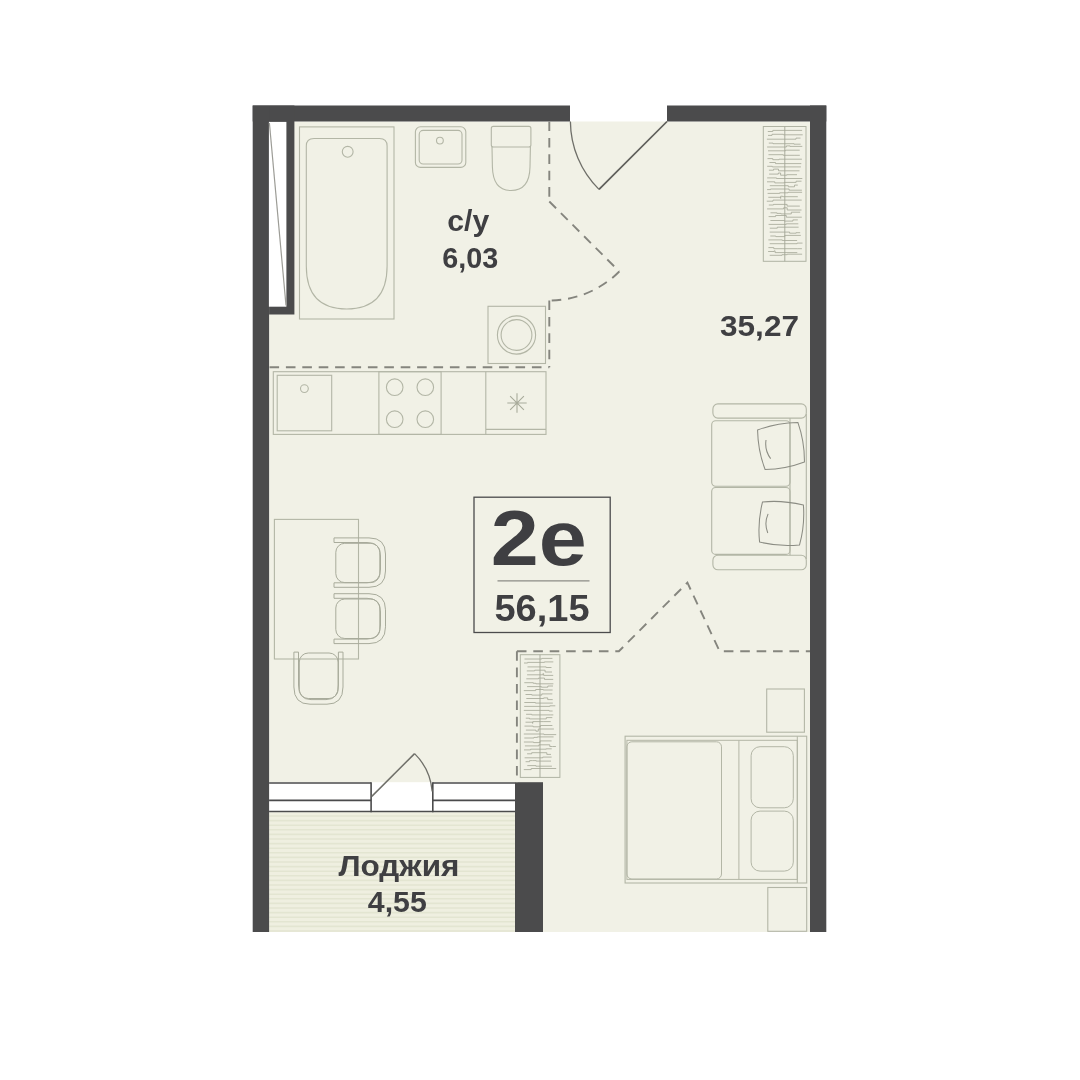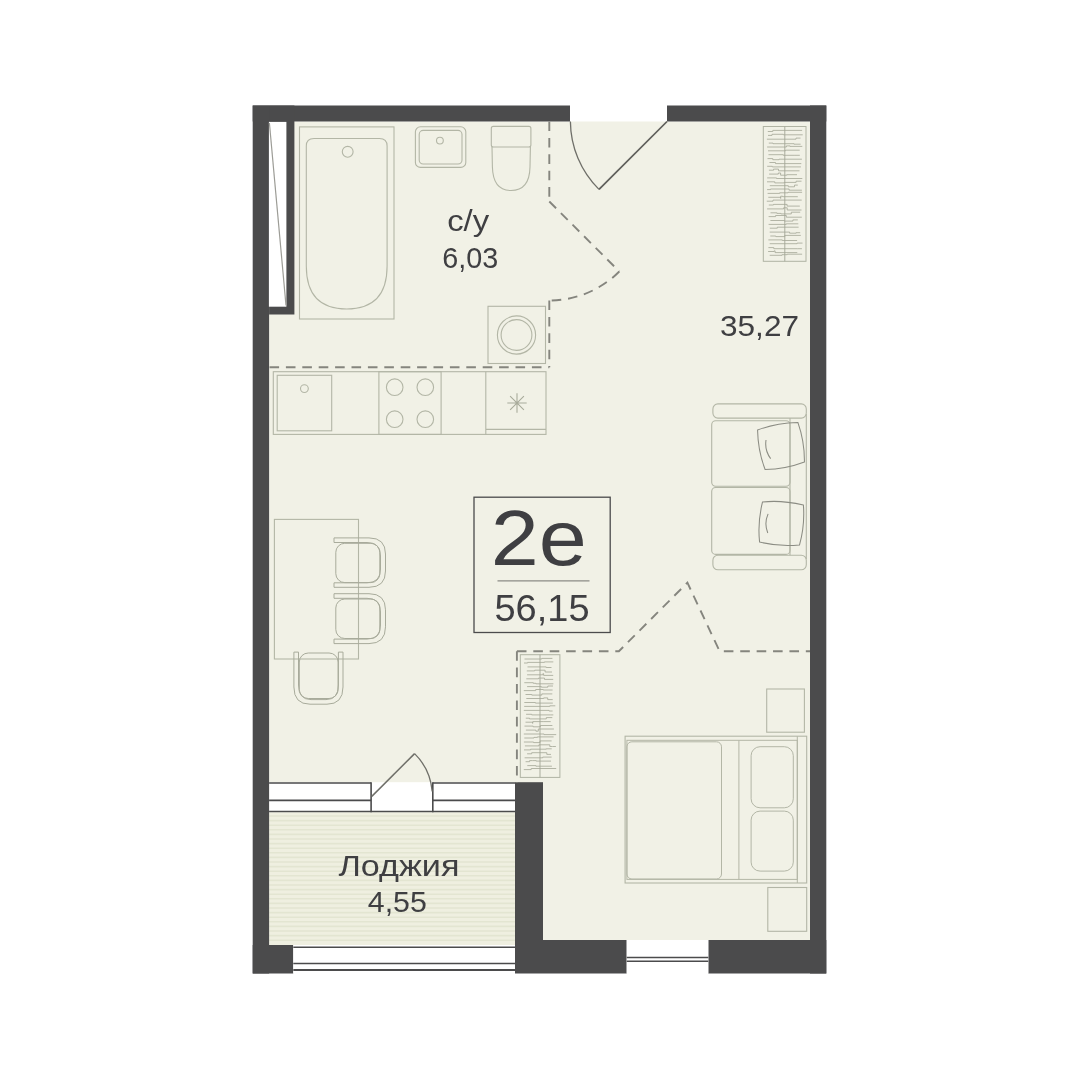--- a/index.html
+++ b/index.html
@@ -1,16 +1,16 @@
 <!DOCTYPE html>
 <html><head>
 <meta charset="utf-8">
 <style>
   html,body{margin:0;padding:0;background:#ffffff;}
-  .wrap{width:1080px;height:1080px;position:relative;background:#ffffff;}
+  .wrap{width:1080px;height:932px;position:relative;background:#ffffff;font-weight:bold;}
   text{font-family:"Liberation Sans", sans-serif; fill:#3f3f42;}
 </style>
 </head>
 <body>
 <div class="wrap">
 <svg width="1080" height="1080" viewBox="0 0 1080 1080">
 
 <rect x="269.1" y="121.5" width="540.9" height="818.5" fill="#f1f1e6"></rect>
 
 <g>

